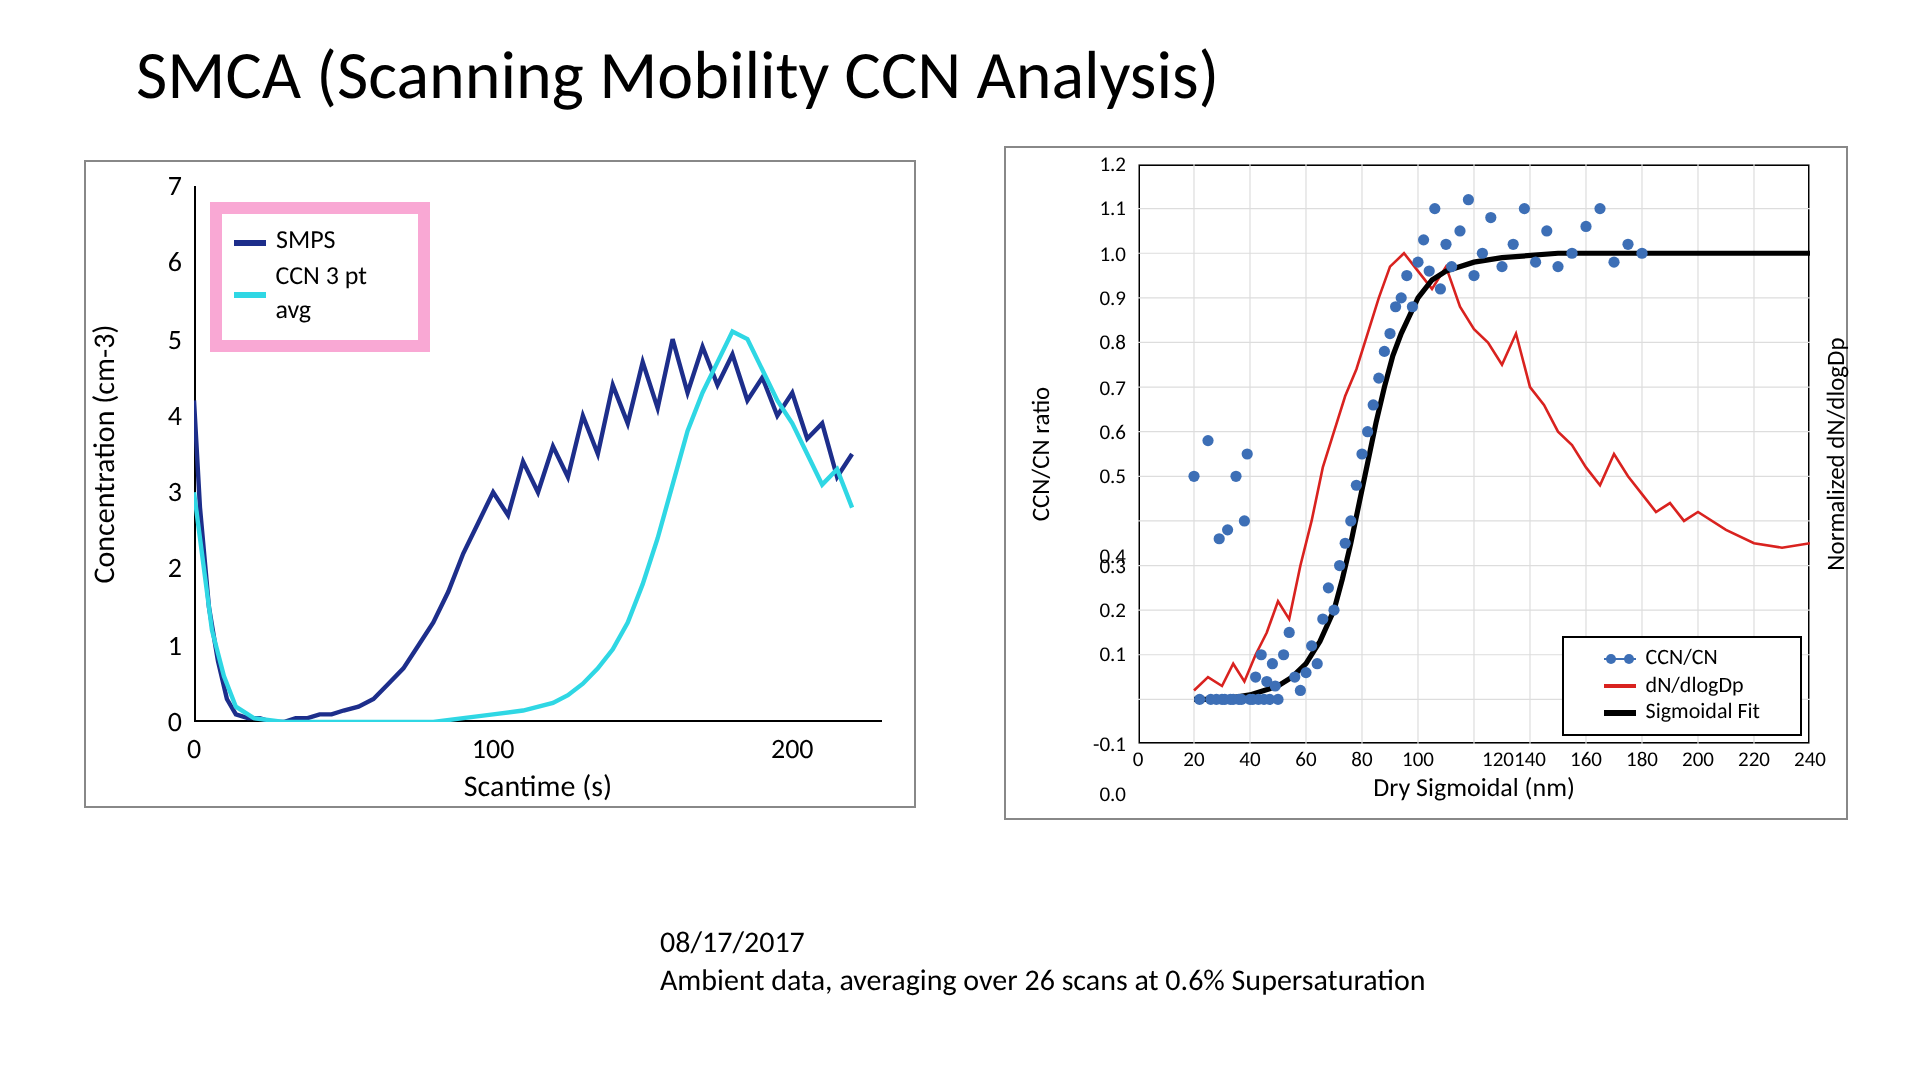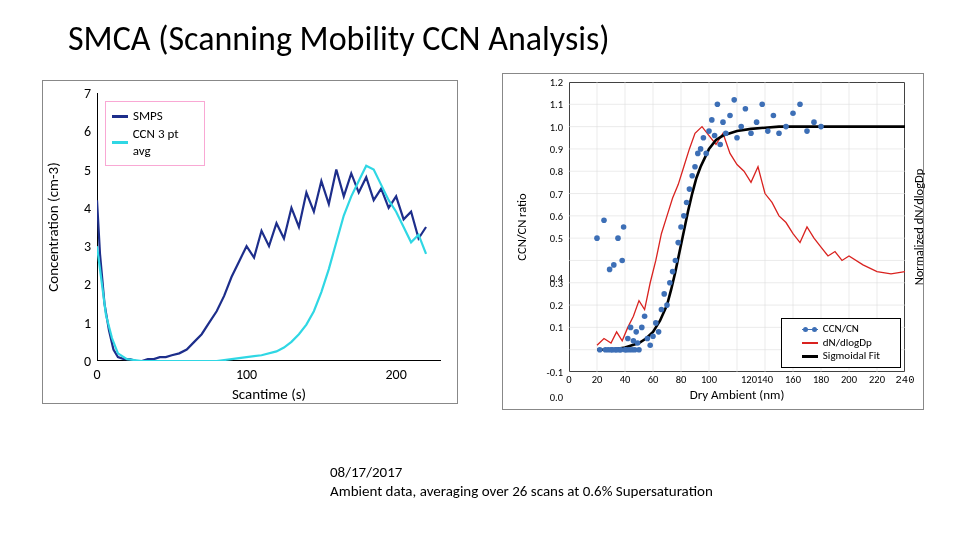--- a/index.html
+++ b/index.html
@@ -12,21 +12,21 @@
 
 
 .cl-plot{position:absolute;left:54px;top:12px;width:344px;height:268px;}
 .cl-axis-x{position:absolute;left:0;bottom:0;width:100%;height:0;border-top:1px solid #000;}
 .cl-axis-y{position:absolute;left:0;top:0;height:100%;width:0;border-left:1px solid #000;}
 .cl-yt{position:absolute;left:-30px;font-size:14px;text-align:right;width:24px;transform:translateY(-50%);}
 .cl-xt{position:absolute;bottom:-22px;font-size:14px;transform:translateX(-50%);}
 .cl-xlabel{position:absolute;left:50%;bottom:-42px;transform:translateX(-50%);font-size:15px;}
 .cl-ylabel{position:absolute;left:-44px;top:50%;transform:translate(-50%,-50%) rotate(-90deg);font-size:15px;white-space:nowrap;}
 .cl-svg{position:absolute;left:0;top:0;width:100%;height:100%;}
-.cl-legend{position:absolute;left:8px;top:8px;width:86px;border:1px solid #f9a8d4;background:#fff;padding:4px 6px;font-size:13px;line-height:1.25;}
+.cl-legend{position:absolute;left:8px;top:8px;width:86px;border:6px solid #f9a8d4;background:#fff;padding:4px 6px;font-size:13px;line-height:1.25;}
 .cl-lg-row{display:flex;align-items:center;gap:5px;margin:2px 0;}
 .cl-swatch{width:16px;height:0;border-top:3px solid;}
 
 
 .cr-plot{position:absolute;left:66px;top:8px;width:336px;height:290px;}
 .cr-axis{position:absolute;border:1px solid #000;left:0;top:0;right:0;bottom:0;}
 .cr-yt{position:absolute;left:-30px;width:24px;text-align:right;font-size:10.5px;transform:translateY(-50%);} 
 .cr-xt{position:absolute;bottom:-14px;font-size:10.5px;transform:translateX(-50%);}
 .cr-xlabel{position:absolute;left:50%;bottom:-30px;transform:translateX(-50%);font-size:13px;}
 .cr-ylabel-L{position:absolute;left:-48px;top:50%;transform:translate(-50%,-50%) rotate(-90deg);font-size:12.5px;white-space:nowrap;}
@@ -218,23 +218,23 @@
           <div class="cr-xt" style="left: 56px;">40</div>
           <div class="cr-xt" style="left: 84px;">60</div>
           <div class="cr-xt" style="left: 112px;">80</div>
           <div class="cr-xt" style="left: 140px;">100</div>
           <div class="cr-xt" style="left: 180px;">120</div>
           <div class="cr-xt" style="left: 196px;">140</div>
           <div class="cr-xt" style="left: 224px;">160</div>
           <div class="cr-xt" style="left: 252px;">180</div>
           <div class="cr-xt" style="left: 280px;">200</div>
           <div class="cr-xt" style="left: 308px;">220</div>
-          <div class="cr-xt" style="left: 336px; font-family: Liberation Mono, monospace;">240</div>
-        </div>
-    <div class="cr-xlabel">Dry Ambient (nm)</div>
+          <div class="cr-xt" style="left: 336px;">240</div>
+        </div>
+    <div class="cr-xlabel">Dry Sigmoidal (nm)</div>
     <div class="cr-ylabel-L">CCN/CN ratio</div>
     <div class="cr-ylabel-R">Normalized dN/dlogDp</div>
     <div class="cr-legend">
       <div class="cr-lg-row">
             <span class="cr-sw-dot"></span>
             <span>CCN/CN</span>
           </div>
       <div class="cr-lg-row">
             <span class="cr-sw-line" style="border-top:2px solid #d9221f"></span>
             <span>dN/dlogDp</span>

